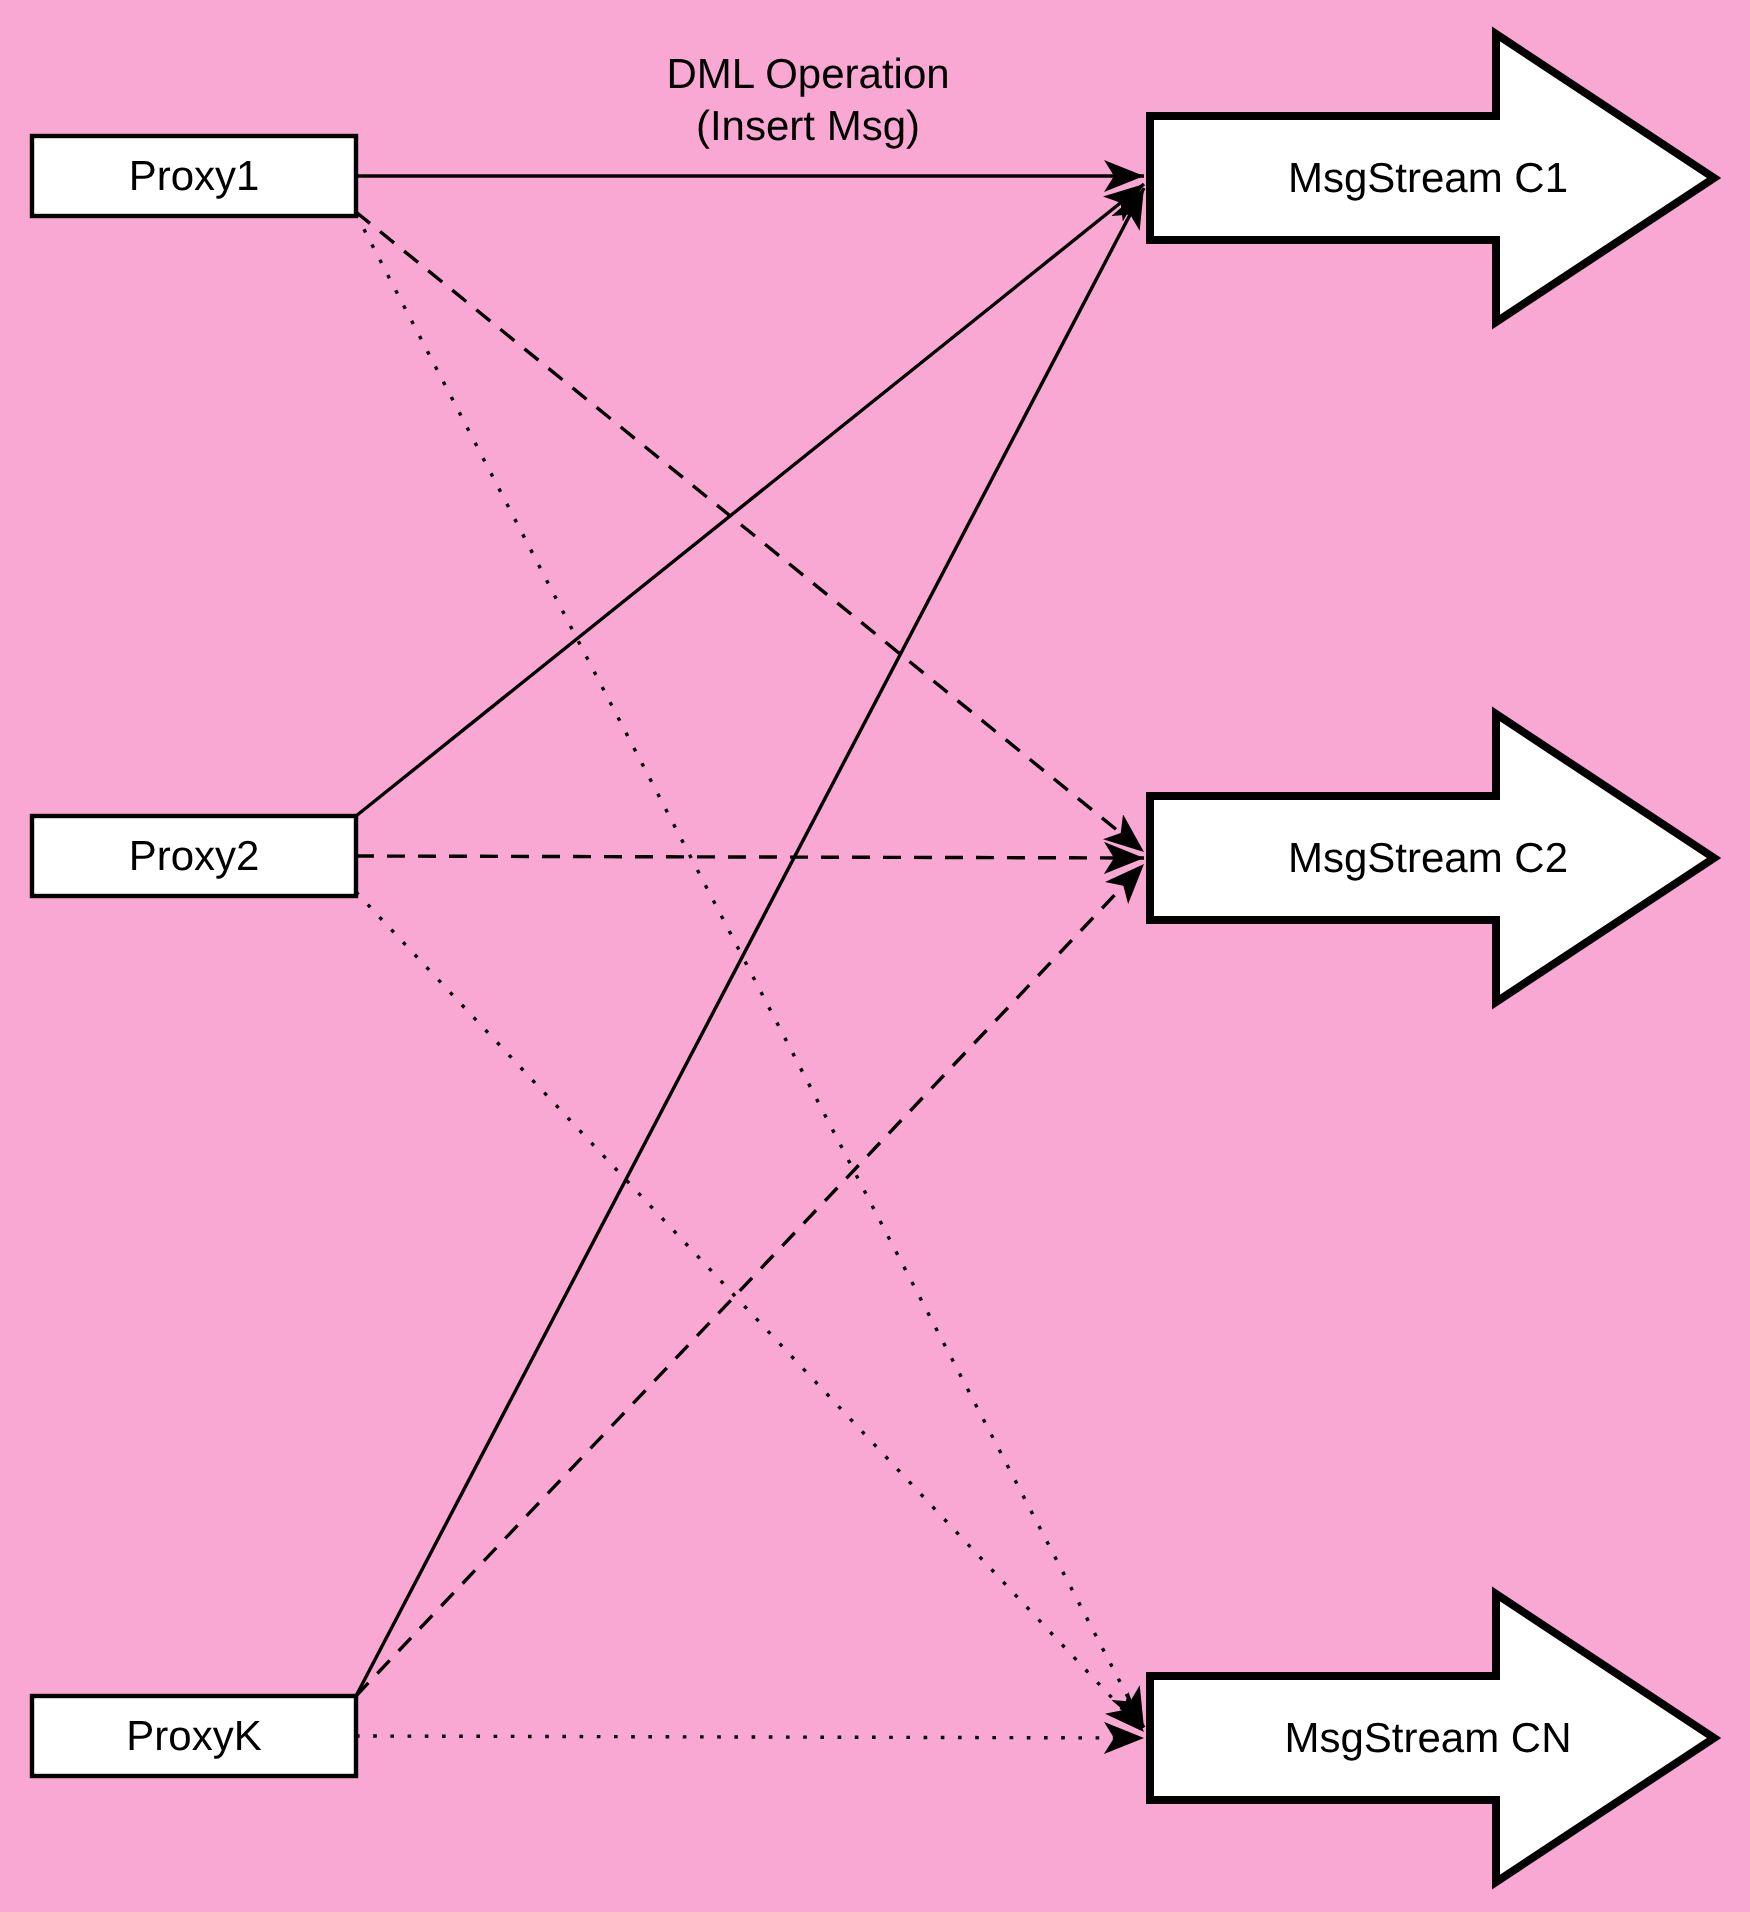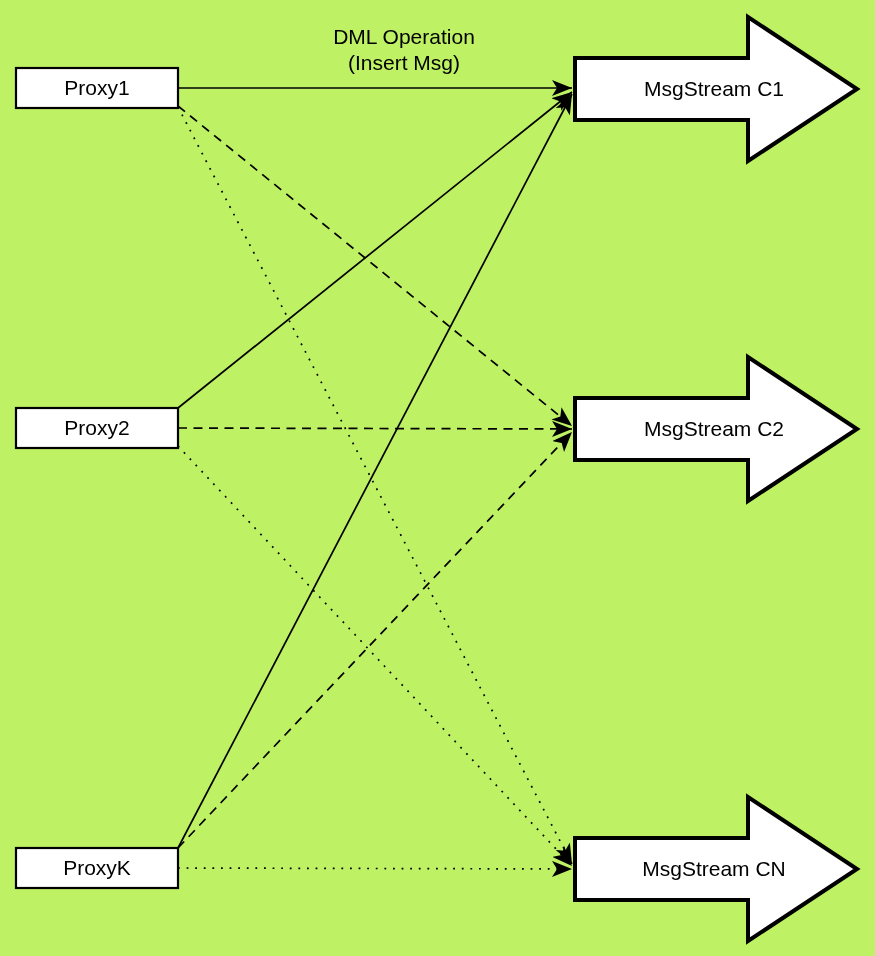--- a/index.html
+++ b/index.html
@@ -4,21 +4,21 @@
 <style>
   html, body {
     margin: 0;
     padding: 0;
     background: #ffffff;
   }
   .canvas-wrap {
     width: 875px;
     height: 956px;
     position: relative;
-    background: #bef264;
+    background: #f9a8d4;
   }
   svg {
     display: block;
   }
   .diagram-text {
     font-family: "Liberation Sans", sans-serif;
     font-size: 21px;
     fill: #000000;
     text-anchor: middle;
   }

